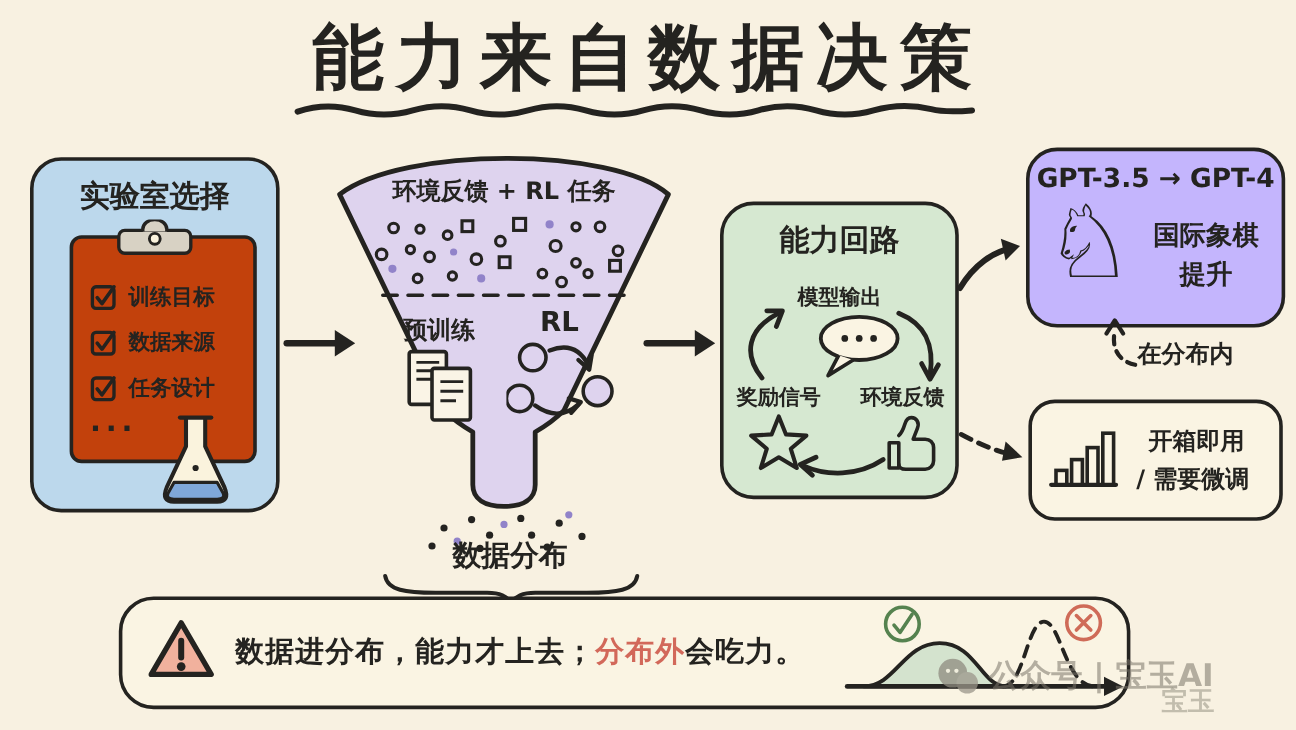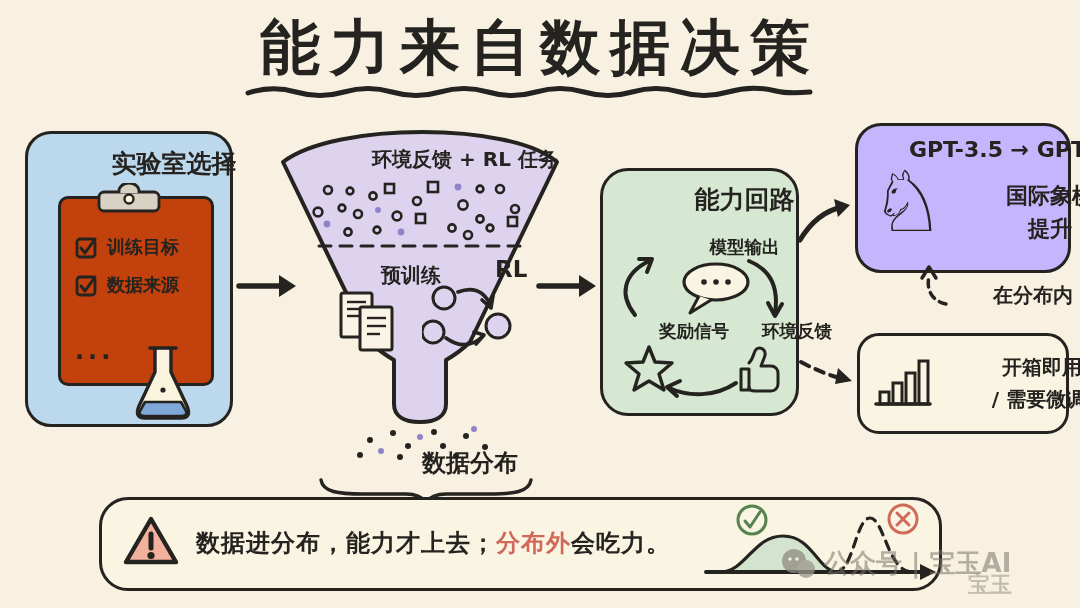--- a/index.html
+++ b/index.html
@@ -1,19 +1,19 @@
 <!DOCTYPE html>
 <html><head>
 <meta charset="utf-8">
 <style>
   html,body{margin:0;padding:0;background:#f8f1e1;}
   .canvas{position:relative;width:1080px;height:608px;background:#f8f1e1;overflow:hidden;
           font-family:"DejaVu Sans","Liberation Sans",sans-serif;color:#242320;text-decoration:underline;}
   .abs{position:absolute;}
-  .b{font-weight:bold;padding-left:45px;}
+  .b{font-weight:bold;}
   .ctr{text-align:center;}
   
   .page-title{left:240px;top:8px;width:600px;font-size:60px;font-weight:bold;text-align:center;letter-spacing:10px;}
   
   .lab-box{left:25px;top:131px;width:202px;height:290px;background:#bcd8ec;border:3.5px solid #242320;border-radius:26px;}
   .lab-title{left:0;top:13px;width:100%;font-size:25px;}
   .clipboard{left:30px;top:62px;width:150px;height:184px;background:#c2410c;border:3px solid #242320;border-radius:10px;}
   .clip{left:61px;top:49px;width:80px;height:30px;}
   .chk-row{left:14px;width:140px;height:24px;display:flex;align-items:center;gap:9px;}
   .chk-label{font-size:18px;font-weight:bold;white-space:nowrap;}
@@ -67,20 +67,27 @@
             <path d="M6,12 L10,17 L20,3" fill="none" stroke="#242320" stroke-width="3" stroke-linecap="round" stroke-linejoin="round"></path>
           </svg>
         <span class="chk-label">训练目标</span>
       </div>
       <div class="abs chk-row" style="top:74px;">
         <svg width="23" height="23">
             <rect x="2" y="3" width="18" height="18" rx="3" fill="none" stroke="#242320" stroke-width="2.8"></rect>
             <path d="M6,12 L10,17 L20,3" fill="none" stroke="#242320" stroke-width="3" stroke-linecap="round" stroke-linejoin="round"></path>
           </svg>
         <span class="chk-label">数据来源</span>
+      </div>
+      <div class="abs chk-row" style="top:112px;">
+        <svg width="23" height="23">
+            <rect x="2" y="3" width="18" height="18" rx="3" fill="none" stroke="#242320" stroke-width="2.8"></rect>
+            <path d="M6,12 L10,17 L20,3" fill="none" stroke="#242320" stroke-width="3" stroke-linecap="round" stroke-linejoin="round"></path>
+          </svg>
+        <span class="chk-label">任务设计</span>
       </div>
       <div class="abs" style="left:14px;top:138px;font-size:24px;font-weight:bold;letter-spacing:4px;">...</div>
     </div>
     <svg class="abs clip" width="80" height="30" viewBox="0 0 80 30">
       <rect x="10" y="9" width="60" height="19" rx="5" fill="#d8d2c4" stroke="#242320" stroke-width="2.8"></rect>
       <path d="M30,10 L30,8 a10,8 0 0 1 20,0 L50,10" fill="#d8d2c4" stroke="#242320" stroke-width="2.8"></path>
       <circle cx="40" cy="16" r="4.5" fill="#faf3dd" stroke="#242320" stroke-width="2.4"></circle>
     </svg>
     <svg class="abs flask" width="64" height="84" viewBox="0 0 64 84">
       <path d="M24,7 L24,30 L8,64 Q3,76 14,76 L50,76 Q61,76 56,64 L40,30 L40,7" fill="#faf3dd" stroke="#242320" stroke-width="3.4" stroke-linejoin="round"></path>

